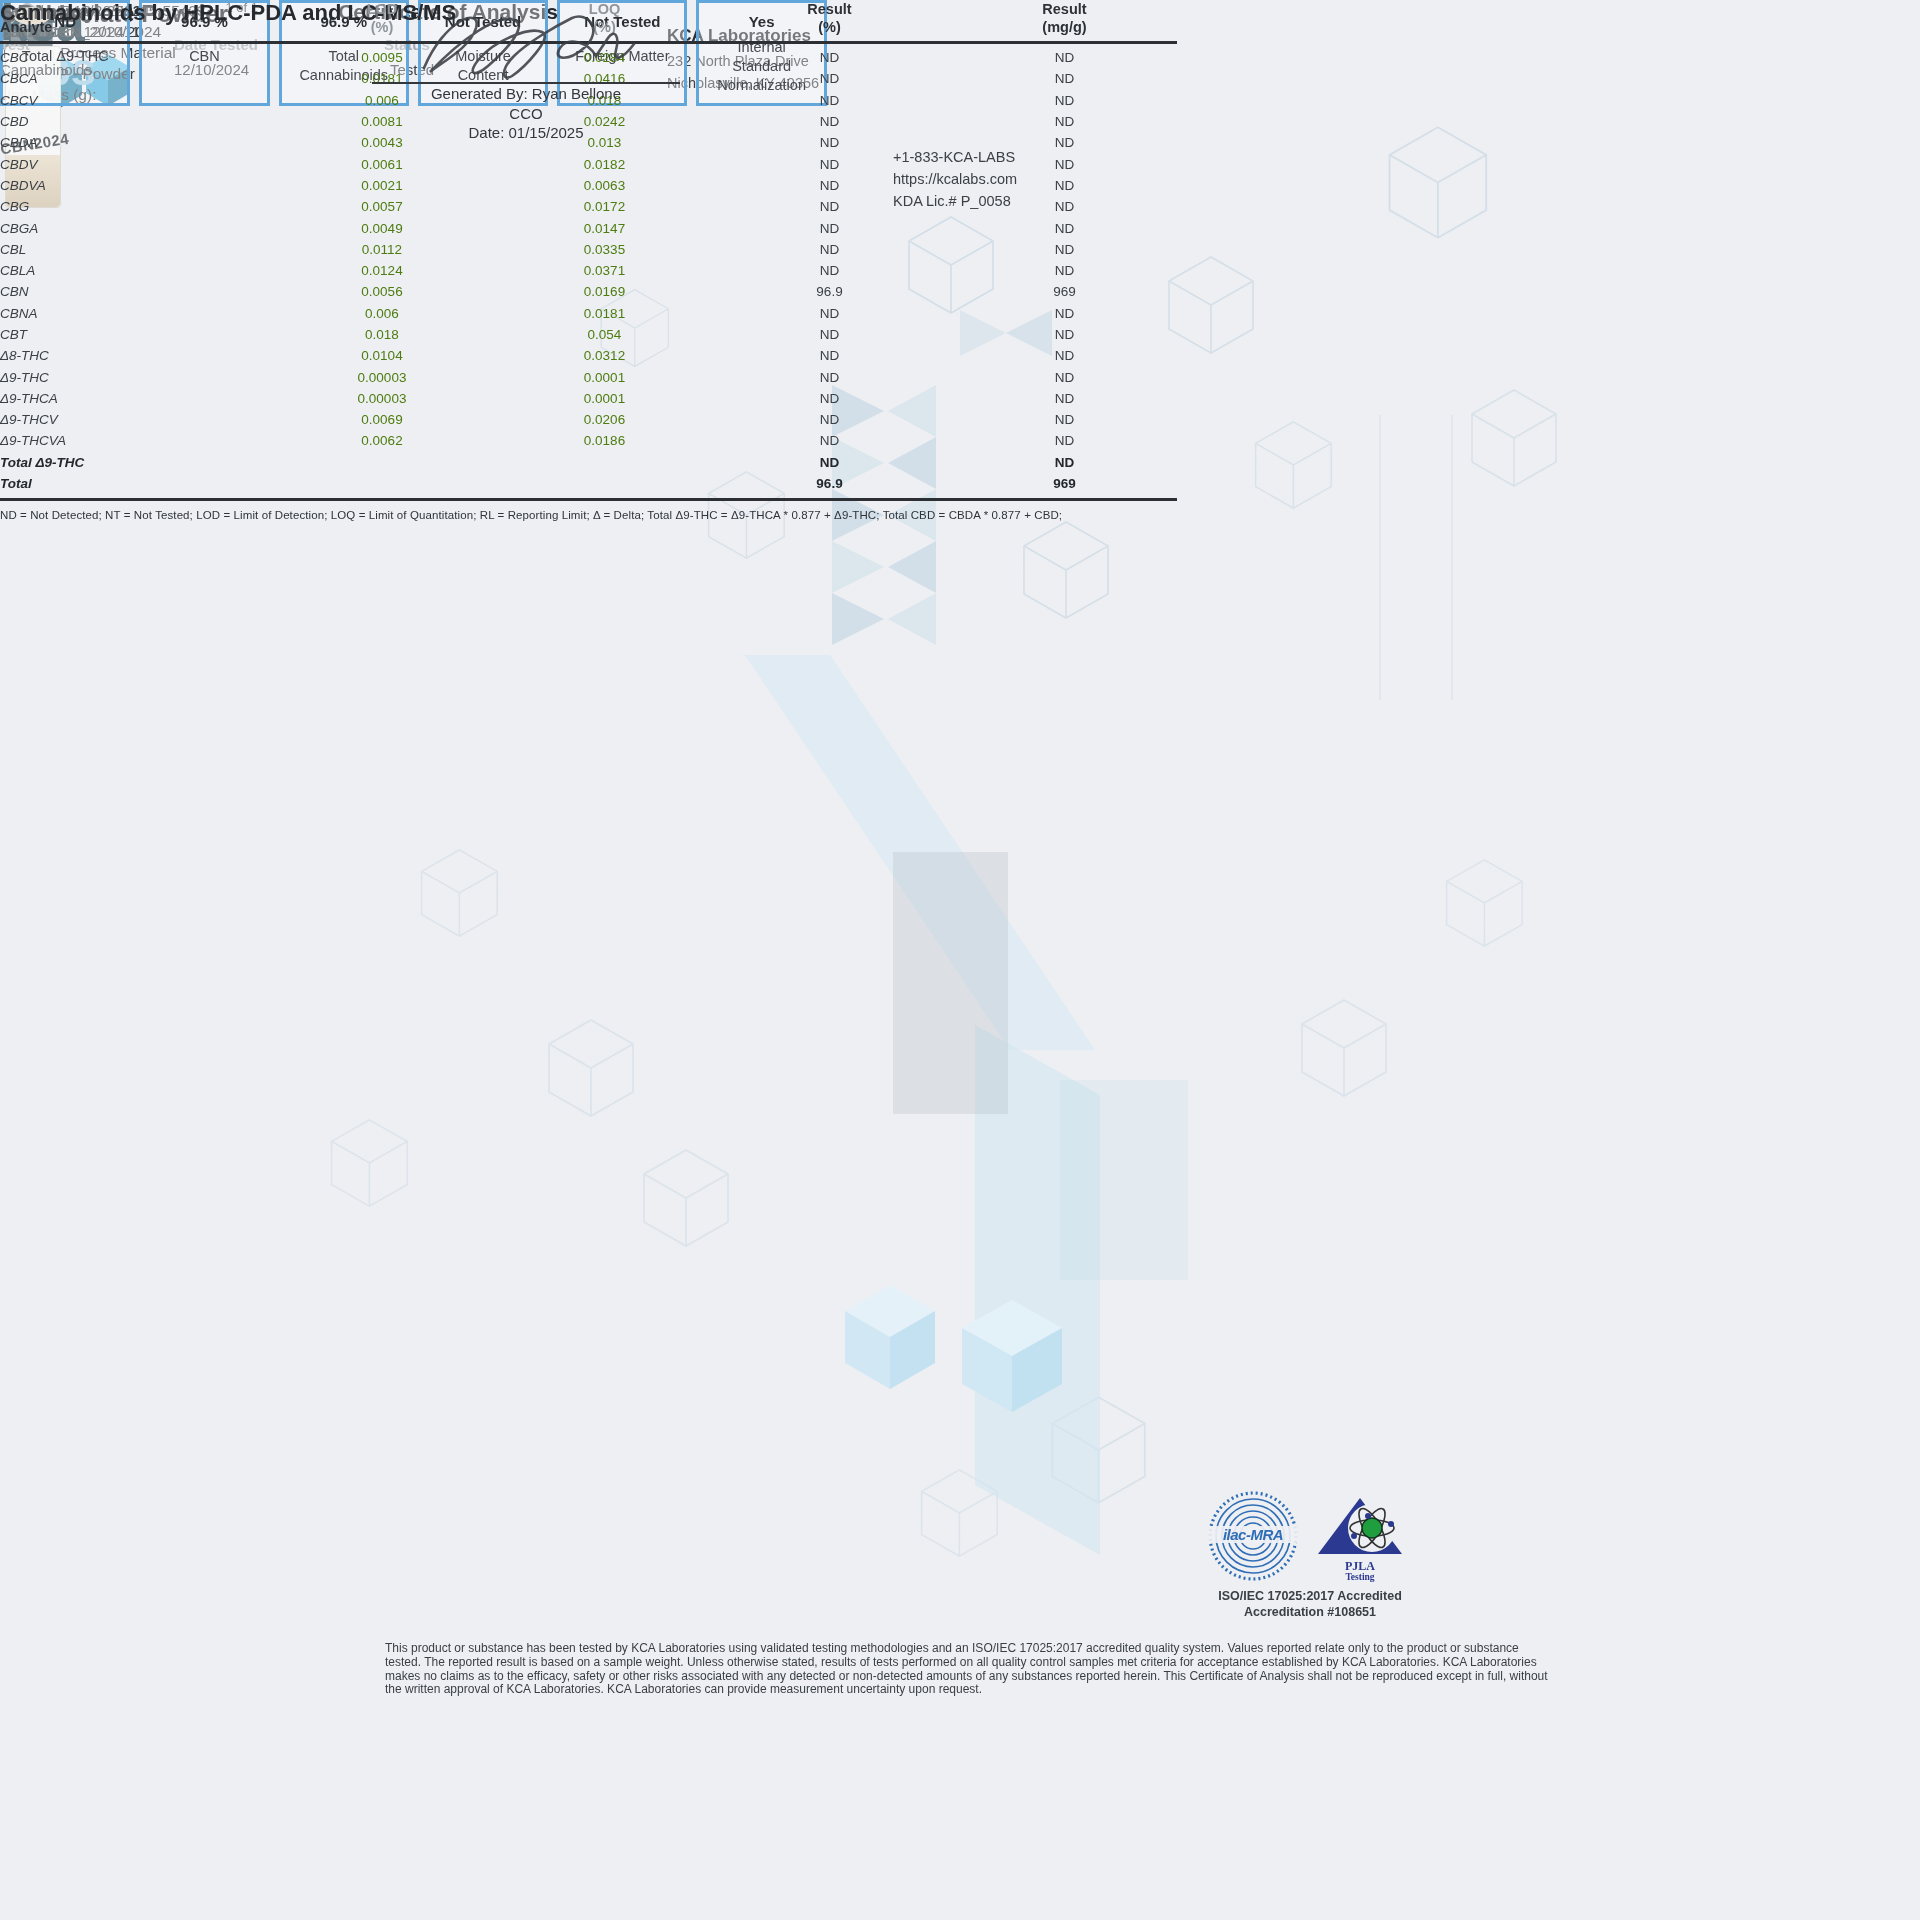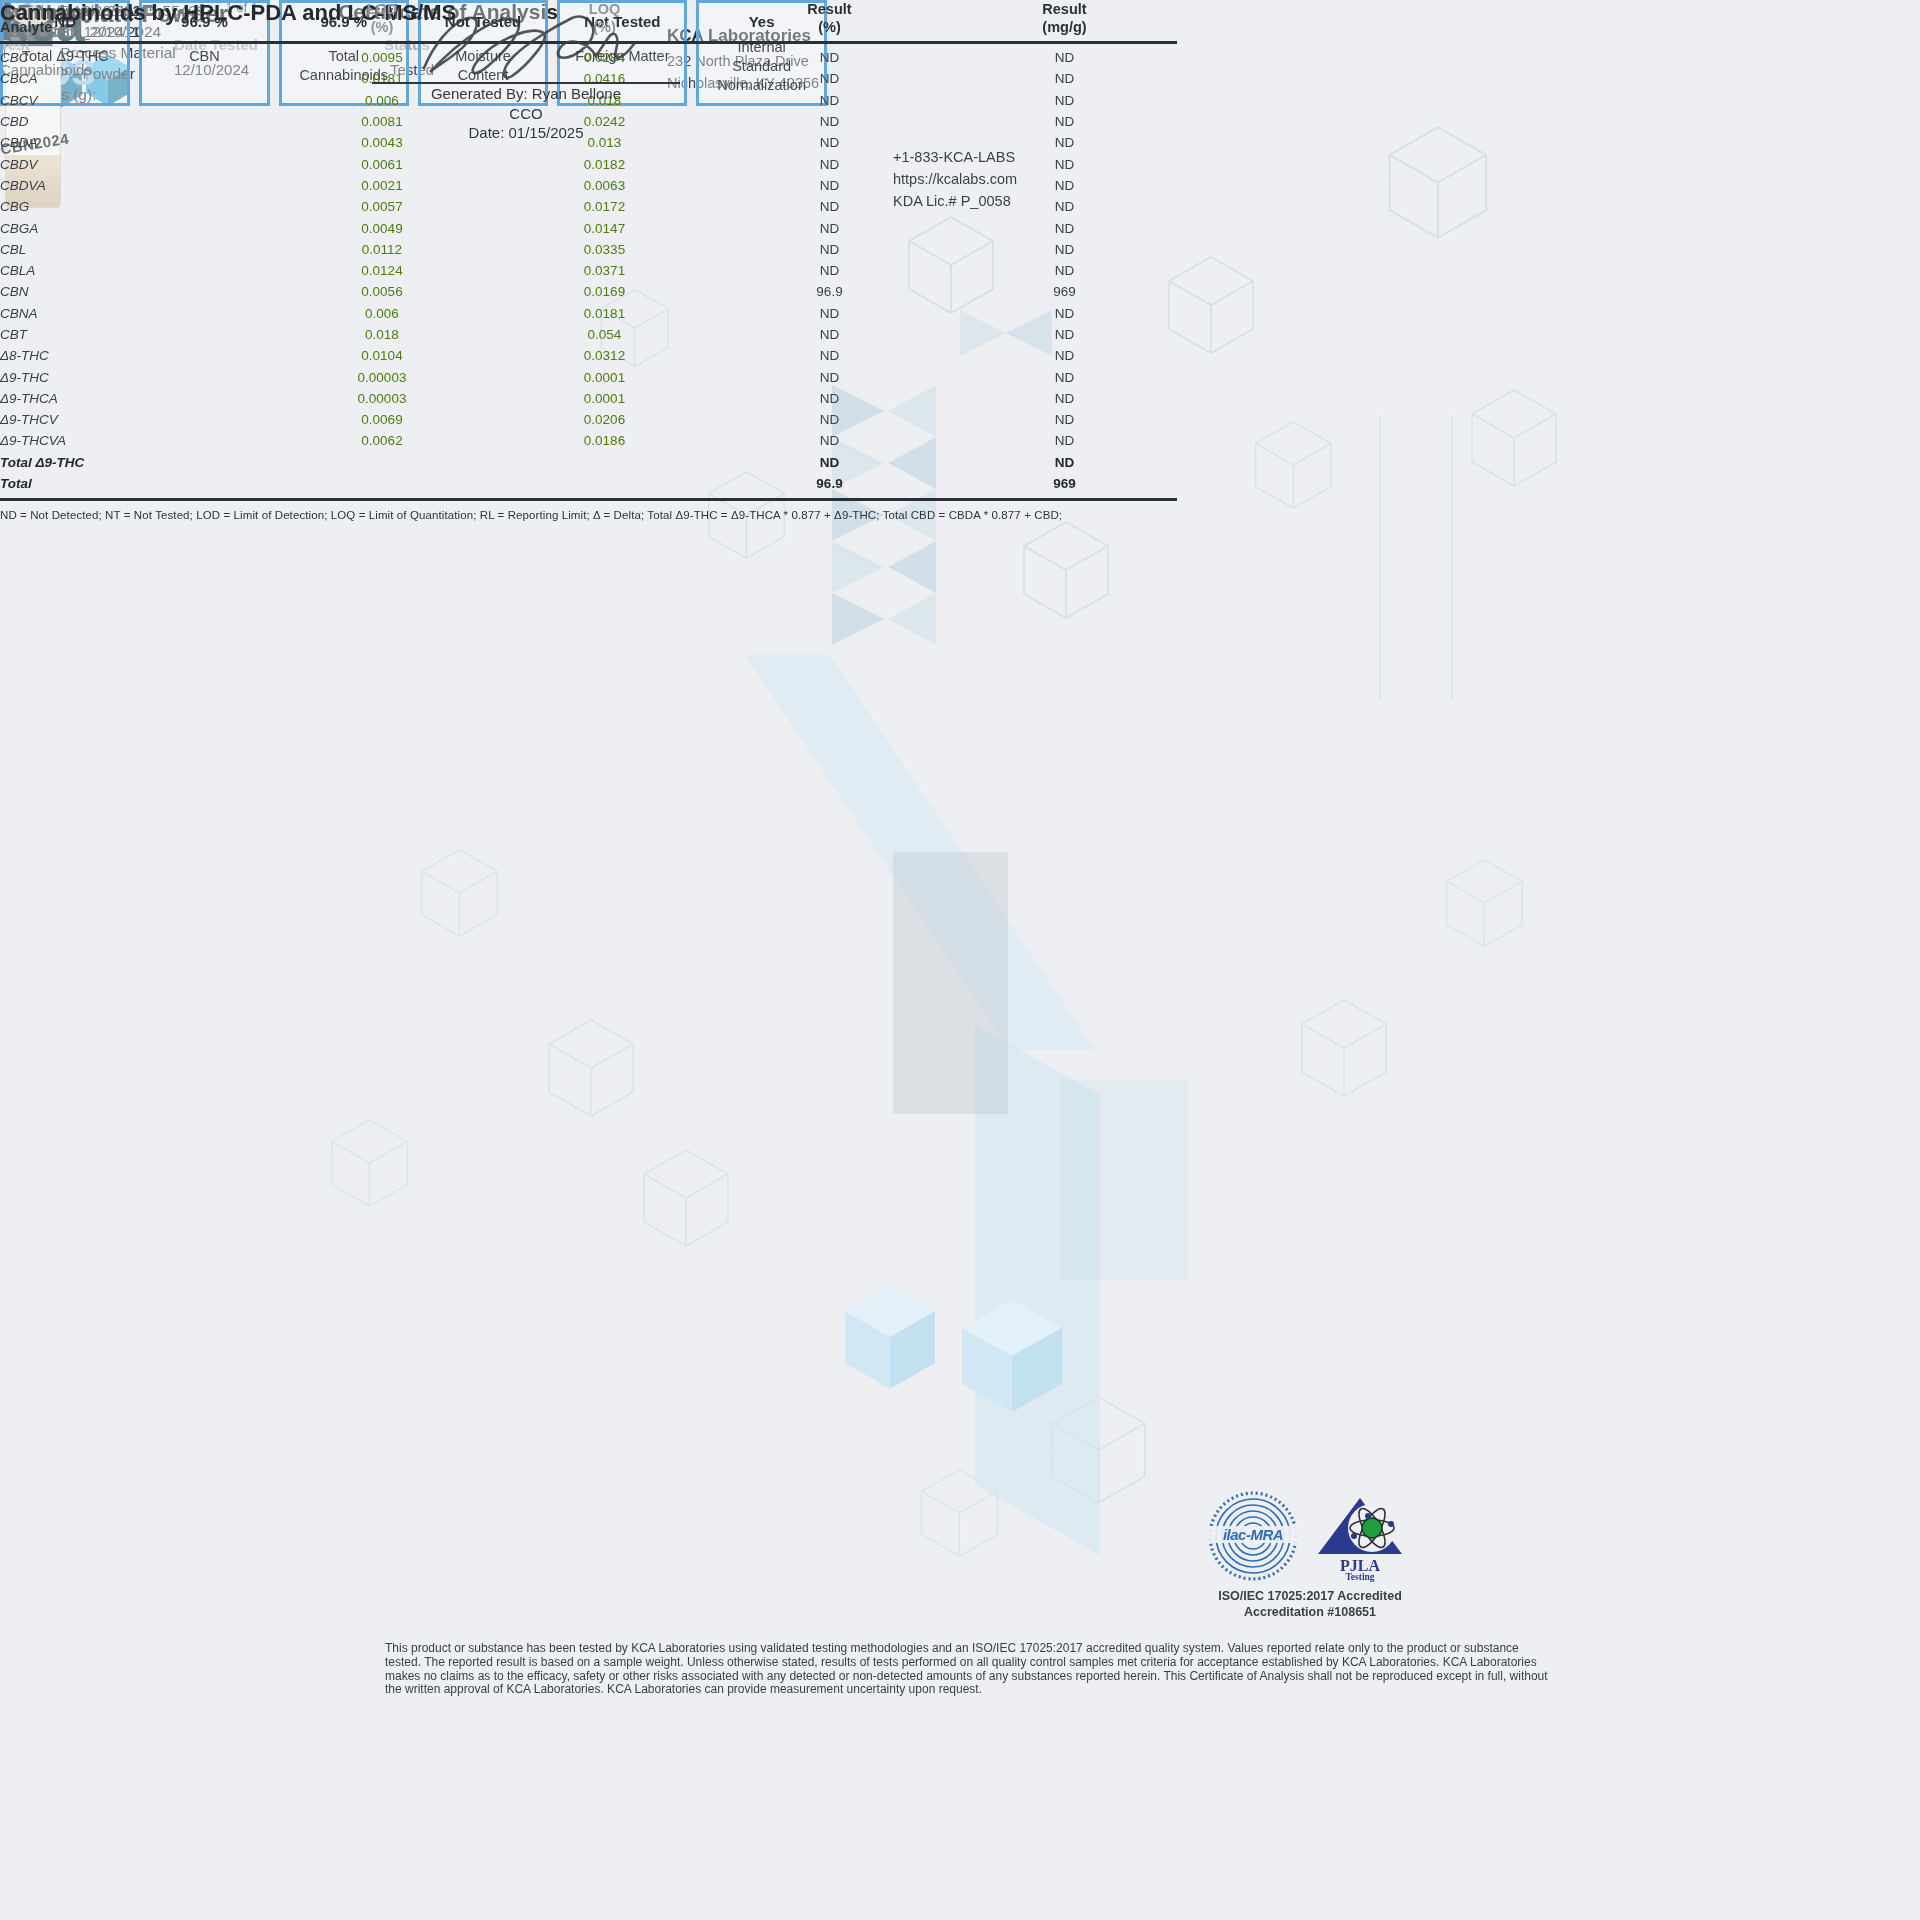--- a/index.html
+++ b/index.html
@@ -74,21 +74,21 @@
   .sigblock .sigimg{height:80px;display:flex;align-items:flex-end;justify-content:center;}
   .sigblock .sigline{border-top:2px solid #33373c;margin-top:2px;}
   .sigblock .t{font-size:15px;color:#33373c;line-height:19.5px;}
   .sig-left{left:372px;width:308px;}
   .sig-right{left:706px;width:320px;}
 
   
   .ilac{position:absolute;left:1208px;top:1491px;width:90px;height:90px;z-index:2;}
   .ilac .ilac-word{position:absolute;left:0;top:35px;width:90px;text-align:center;font-size:15px;font-weight:700;font-style:italic;color:#2f6db5;background:rgba(238,240,244,.92);letter-spacing:-.5px;}
   .pjla{position:absolute;left:1312px;top:1494px;width:96px;height:92px;z-index:2;text-align:center;}
-  .pjla .p1{font-size:16px;font-weight:700;color:#2b3990;font-family:"Liberation Serif","DejaVu Serif",serif;line-height:12px;}
+  .pjla .p1{font-size:12px;font-weight:700;color:#2b3990;font-family:"Liberation Serif","DejaVu Serif",serif;line-height:12px;}
   .pjla .p2{font-size:9.5px;font-weight:700;color:#2b3990;font-family:"Liberation Serif","DejaVu Serif",serif;}
   .accred-text{position:absolute;left:1190px;top:1588px;width:240px;text-align:center;font-size:12.5px;font-weight:700;color:#3b4046;line-height:16px;z-index:2;}
 
   .disclaimer{position:absolute;left:385px;top:1642px;width:1170px;font-size:12px;line-height:13.8px;color:#3a3f44;z-index:2;}
 </style>
 </head>
 <body>
 
 <div class="page">
 

